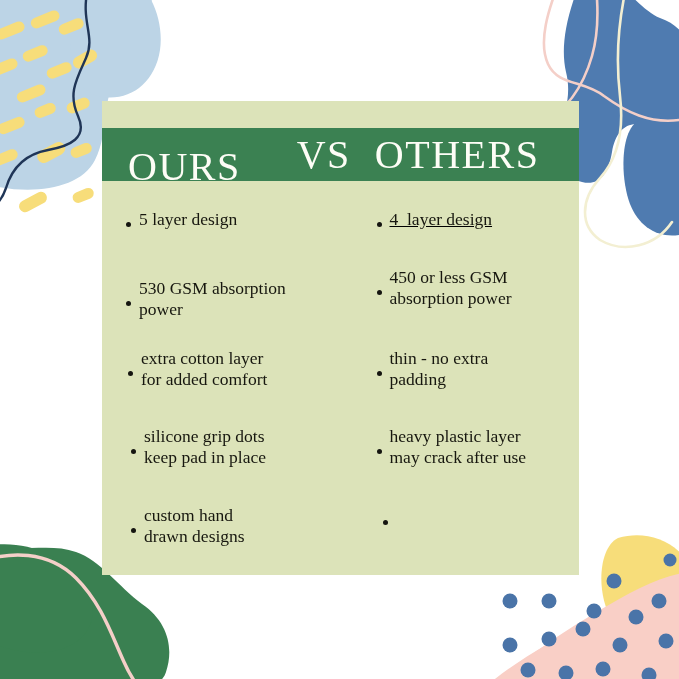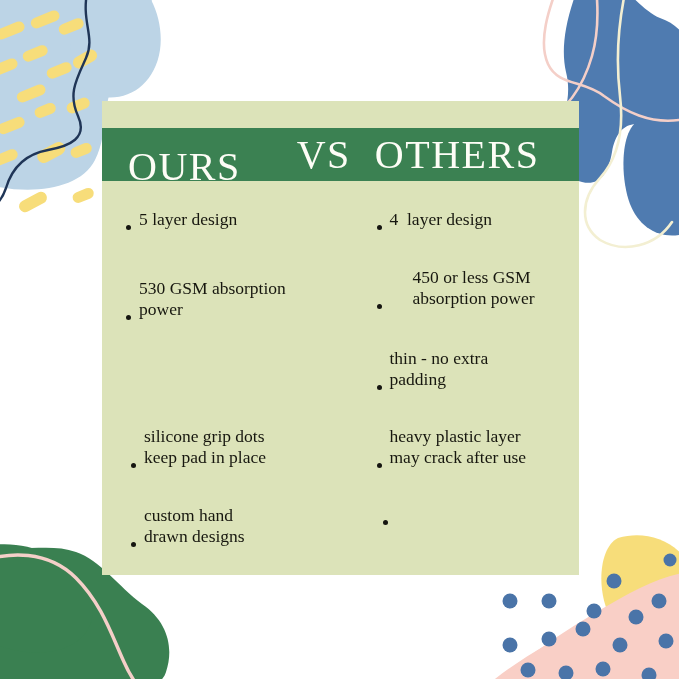--- a/index.html
+++ b/index.html
@@ -87,21 +87,21 @@
     flex: 0 0 50%;
     position: relative;
     box-sizing: border-box;
   }
   .col-ours   { padding-left: 24px; padding-right: 6px; }
   .col-others { padding-left: 36px; padding-right: 4px; }
 
   .bullet-row {
     position: absolute;
     display: flex;
-    align-items: flex-end;
+    align-items: center;
   }
   .bullet-dot {
     flex: 0 0 auto;
     width: 5px;
     height: 5px;
     border-radius: 50%;
     background: #151510;
     margin-top: 9px;
     margin-right: 8px;
   }
@@ -114,22 +114,22 @@
   }
 
   
   .col-ours  .row-0 { top: 16px;  left: 24px; }
   .col-ours  .row-1 { top: 85px;  left: 24px; }
   .col-ours  .row-2 { top: 155px; left: 26px; }
   .col-ours  .row-3 { top: 233px; left: 29px; }
   .col-ours  .row-4 { top: 312px; left: 29px; }
 
   
-  .col-others .row-0 { top: 16px;  left: 36px; }
-  .col-others .row-1 { top: 74px;  left: 36px; gap: 23px; }
+  .col-others .row-0 { top: 16px;  left: 36px; text-decoration: underline; }
+  .col-others .row-1 { top: 74px;  left: 36px; }
   .col-others .row-2 { top: 155px; left: 36px; }
   .col-others .row-3 { top: 233px; left: 36px; }
   .col-others .row-4 { top: 318px; left: 42px; }
 </style>
 </head>
 <body>
 
 <div id="poster">
 
   <div id="decor">
@@ -228,20 +228,25 @@
       <div class="column col-ours">
         <div class="bullet-row row-0">
           <span class="bullet-dot"></span>
           <span class="bullet-text">5 layer design</span>
         </div>
         <div class="bullet-row row-1">
           <span class="bullet-dot"></span>
           <span class="bullet-text">530 GSM absorption
 power</span>
         </div>
+        <div class="bullet-row row-2">
+          <span class="bullet-dot"></span>
+          <span class="bullet-text">extra cotton layer
+for added comfort</span>
+        </div>
         <div class="bullet-row row-3">
           <span class="bullet-dot"></span>
           <span class="bullet-text">silicone grip dots
 keep pad in place</span>
         </div>
         <div class="bullet-row row-4">
           <span class="bullet-dot"></span>
           <span class="bullet-text">custom hand
 drawn designs</span>
         </div>

